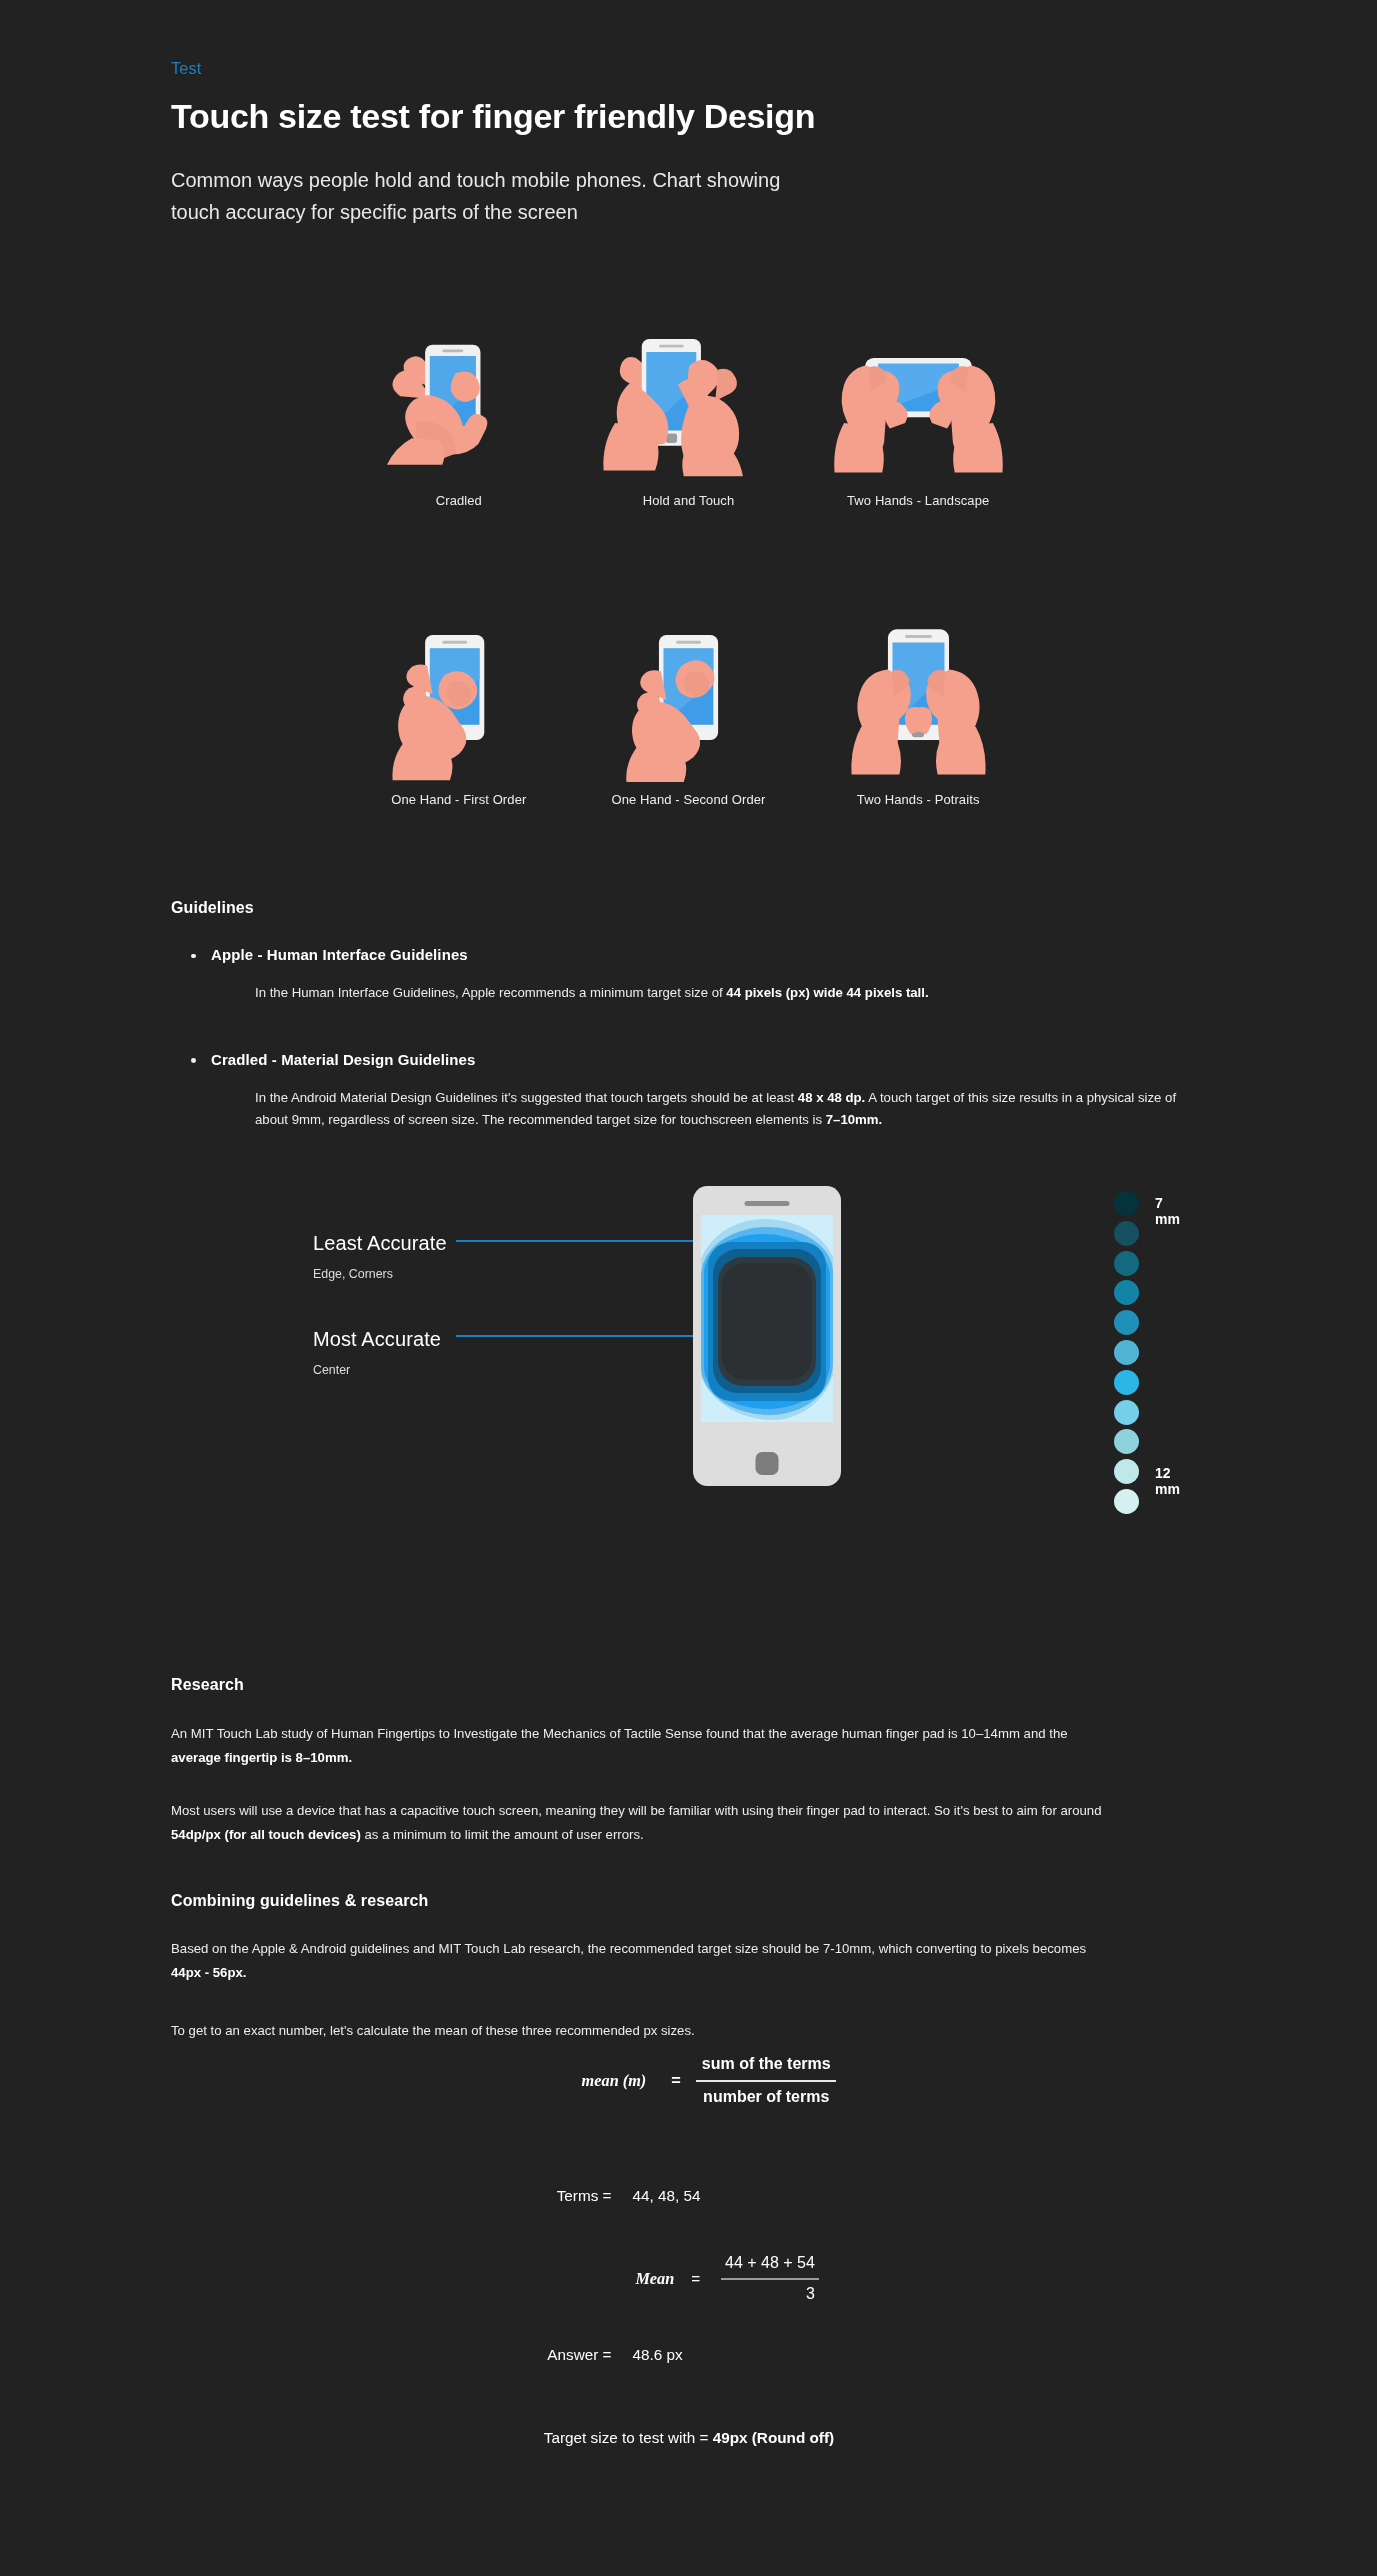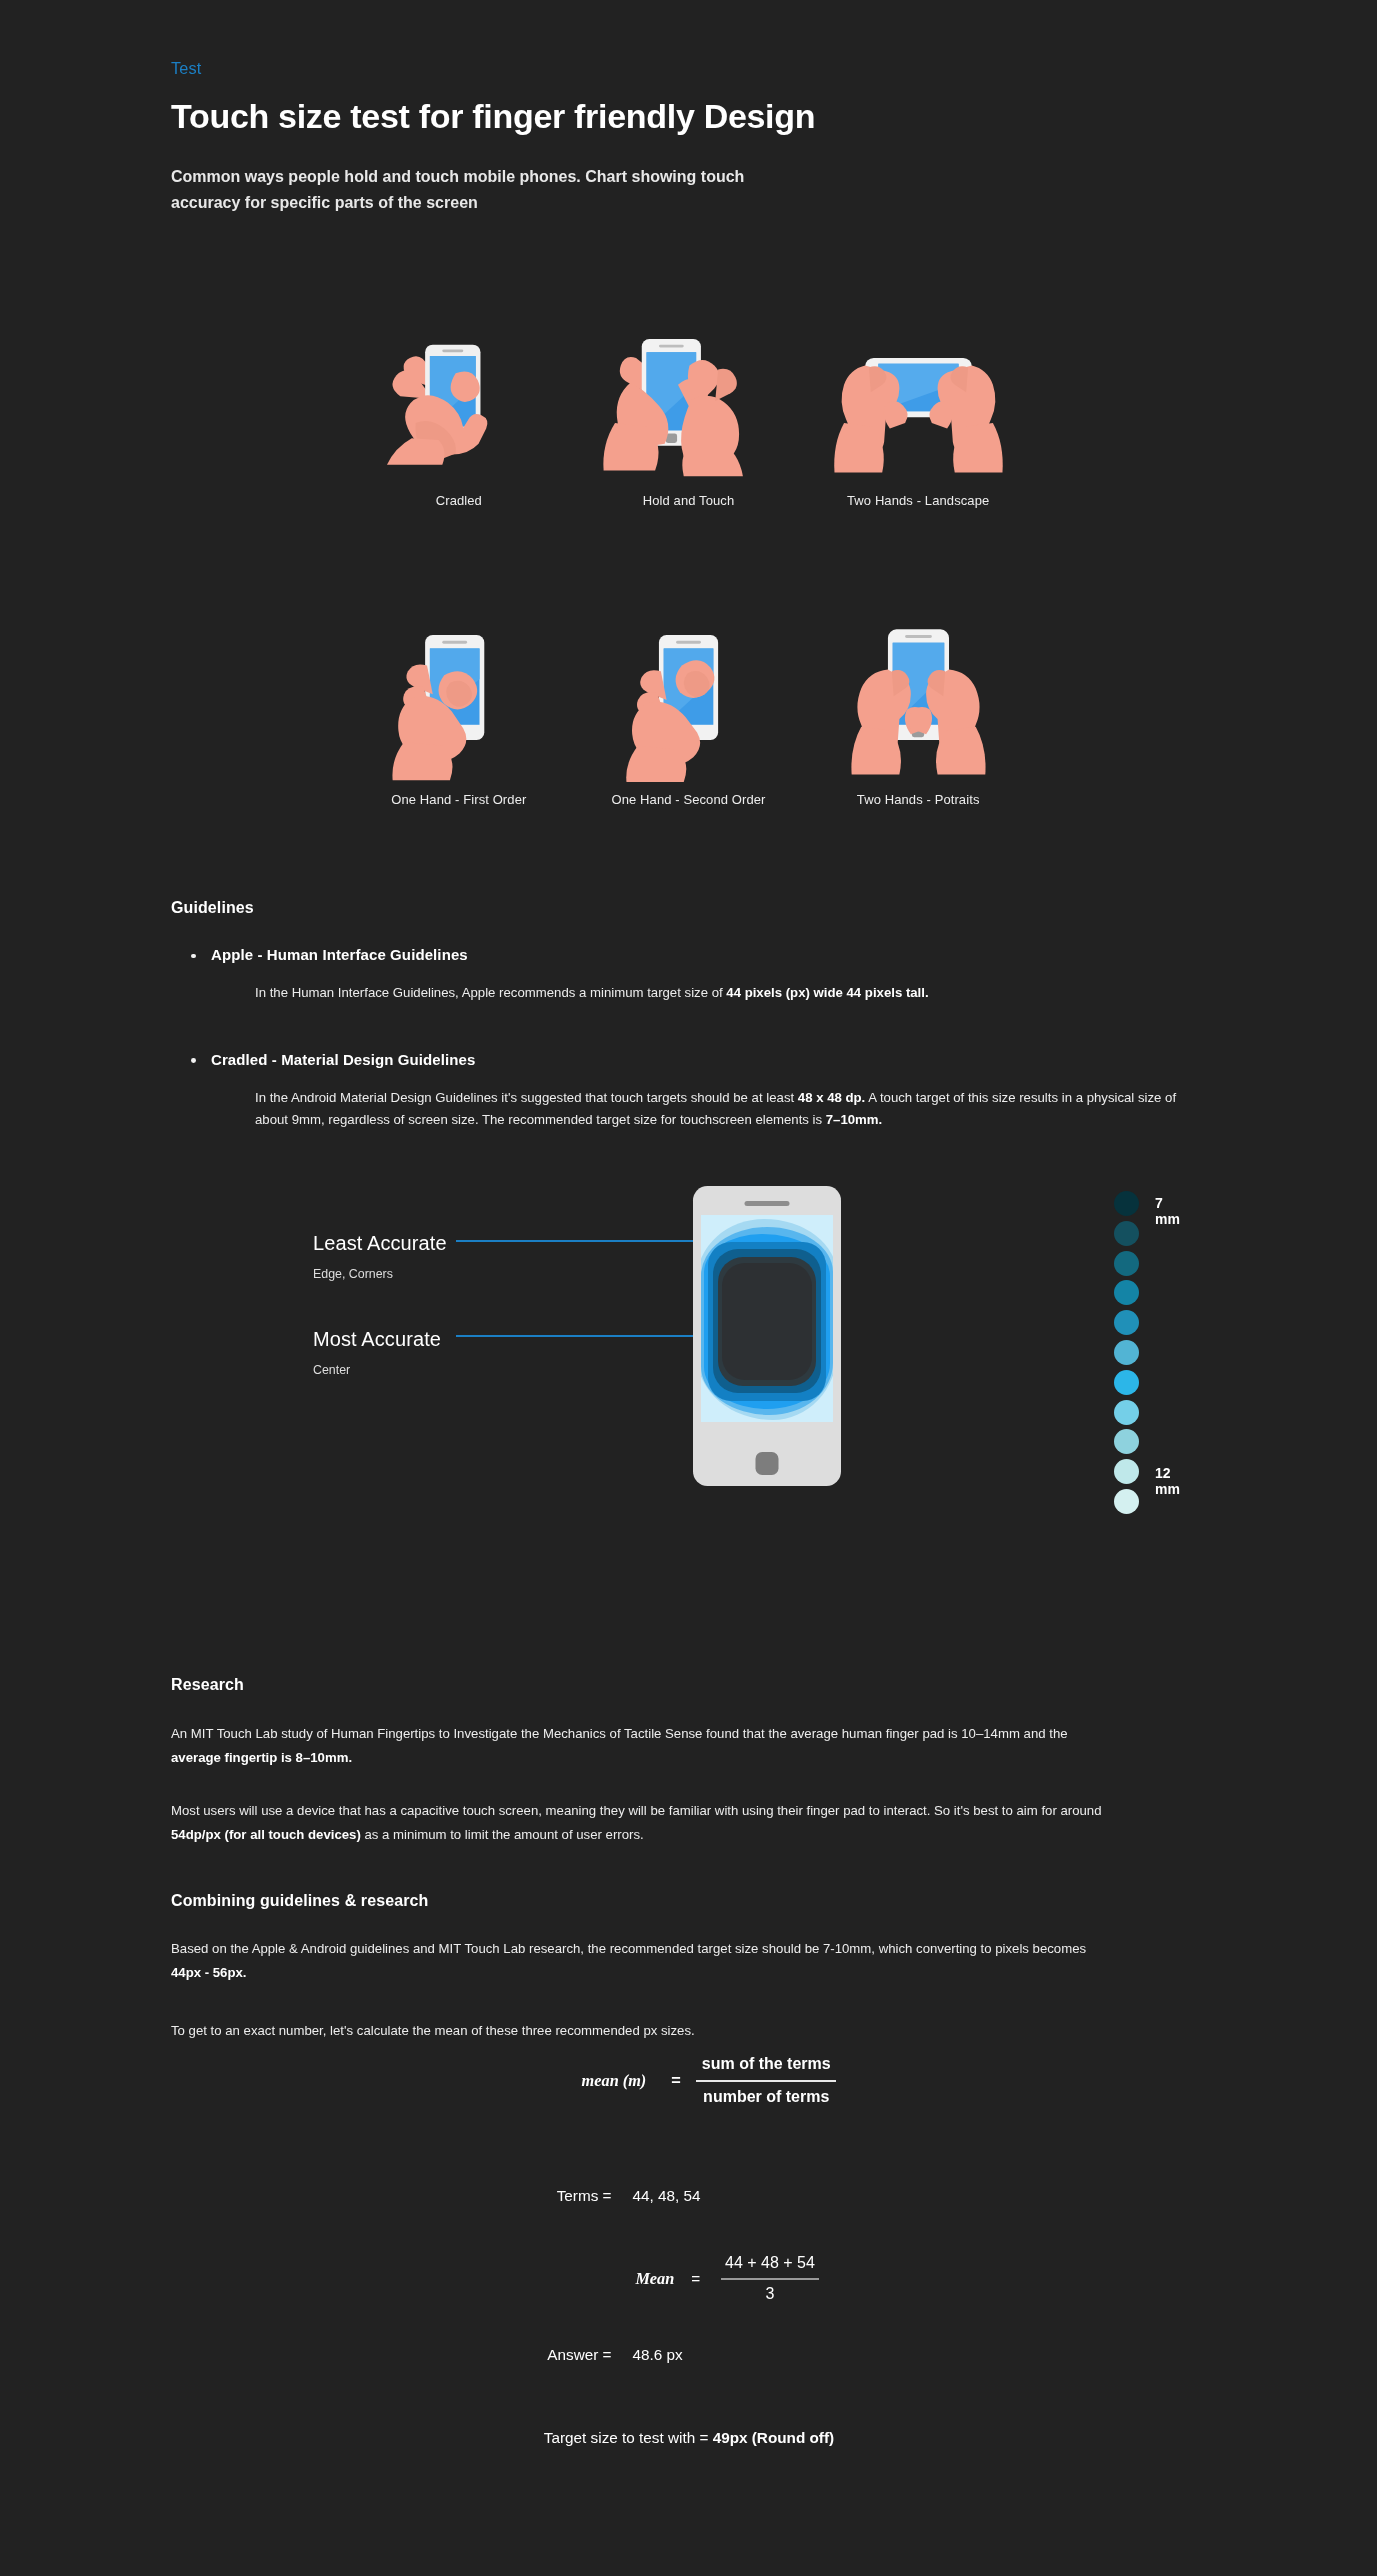--- a/index.html
+++ b/index.html
@@ -8,21 +8,21 @@
     width:1378px;
     font-family:"Liberation Sans", sans-serif;
     -webkit-font-smoothing:antialiased;
   }
   .page{ position:relative; width:1378px; height:2576px; background:#222222; overflow:hidden; }
 
   
   .header{ position:absolute; left:171px; top:59px; width:689px; }
   .eyebrow{ color:#1b7fc4; font-size:16.3px; letter-spacing:0.1px; }
   .title{ color:#ffffff; font-size:34px; font-weight:bold; margin-top:19px; letter-spacing:-0.3px; }
-  .lede{ color:#e8e8e8; font-size:16px; line-height:1.62; margin-top:28px; width:641px; font-weight:700; }
+  .lede{ color:#e8e8e8; font-size:20px; line-height:1.62; margin-top:28px; width:641px; font-weight:400; }
 
   
   .hands{ position:absolute; left:344px; top:316px; width:689px; }
   .hand-row{ display:flex; }
   .hand-row.second{ margin-top:108px; }
   .hand-cell{ width:230px; display:flex; flex-direction:column; align-items:center; }
   .hand-art{ height:167px; width:206px; position:relative; }
   .hand-art svg{ display:block; width:100%; height:100%; }
   .hand-label{ color:#ededed; font-size:13px; margin-top:9.6px; text-align:center; letter-spacing:0.1px;}
 
@@ -72,21 +72,21 @@
   .m-eq{ color:#ffffff; font-size:16.3px; font-weight:bold; margin:0 15.3px 0 25px; }
   .frac{ display:inline-flex; flex-direction:column; align-items:center; }
   .frac .num{ color:#ffffff; font-size:16px; font-weight:bold; padding:0 5.7px 6.7px; }
   .frac .bar{ height:1.9px; background:#e9e9e9; width:100%; }
   .frac .den{ color:#ffffff; font-size:16px; font-weight:bold; padding:6.7px 5.7px 0; }
 
   .row-eq{ display:flex; justify-content:center; align-items:center; }
   .row-eq .lhs{ color:#ffffff; font-size:15.3px; text-align:right; width:115px; }
   .row-eq .rhs{ color:#ffffff; font-size:15.3px; margin-left:21px; width:249px; text-align:left; }
   .row-eq .lhs.serif{ font-family:"Liberation Serif", serif; font-style:italic; font-weight:bold; font-size:16.3px; }
-  .frac2{ display:inline-flex; flex-direction:column; align-items:center; margin-left:21px; }
+  .frac2{ display:inline-flex; flex-direction:column; align-items:flex-end; margin-left:21px; }
   .frac2 .num{ color:#ffffff; font-size:16px; padding:0 3.8px 5.7px; }
   .frac2 .bar{ height:1.9px; background:#9a9a9a; width:100%; }
   .frac2 .den{ color:#ffffff; font-size:16px; padding:5.7px 3.8px 0; }
   .final{ text-align:center; color:#ffffff; font-size:15.3px; }
   .final b{ font-weight:bold; }
 </style>
 </head>
 <body>
 
 <div class="page">

